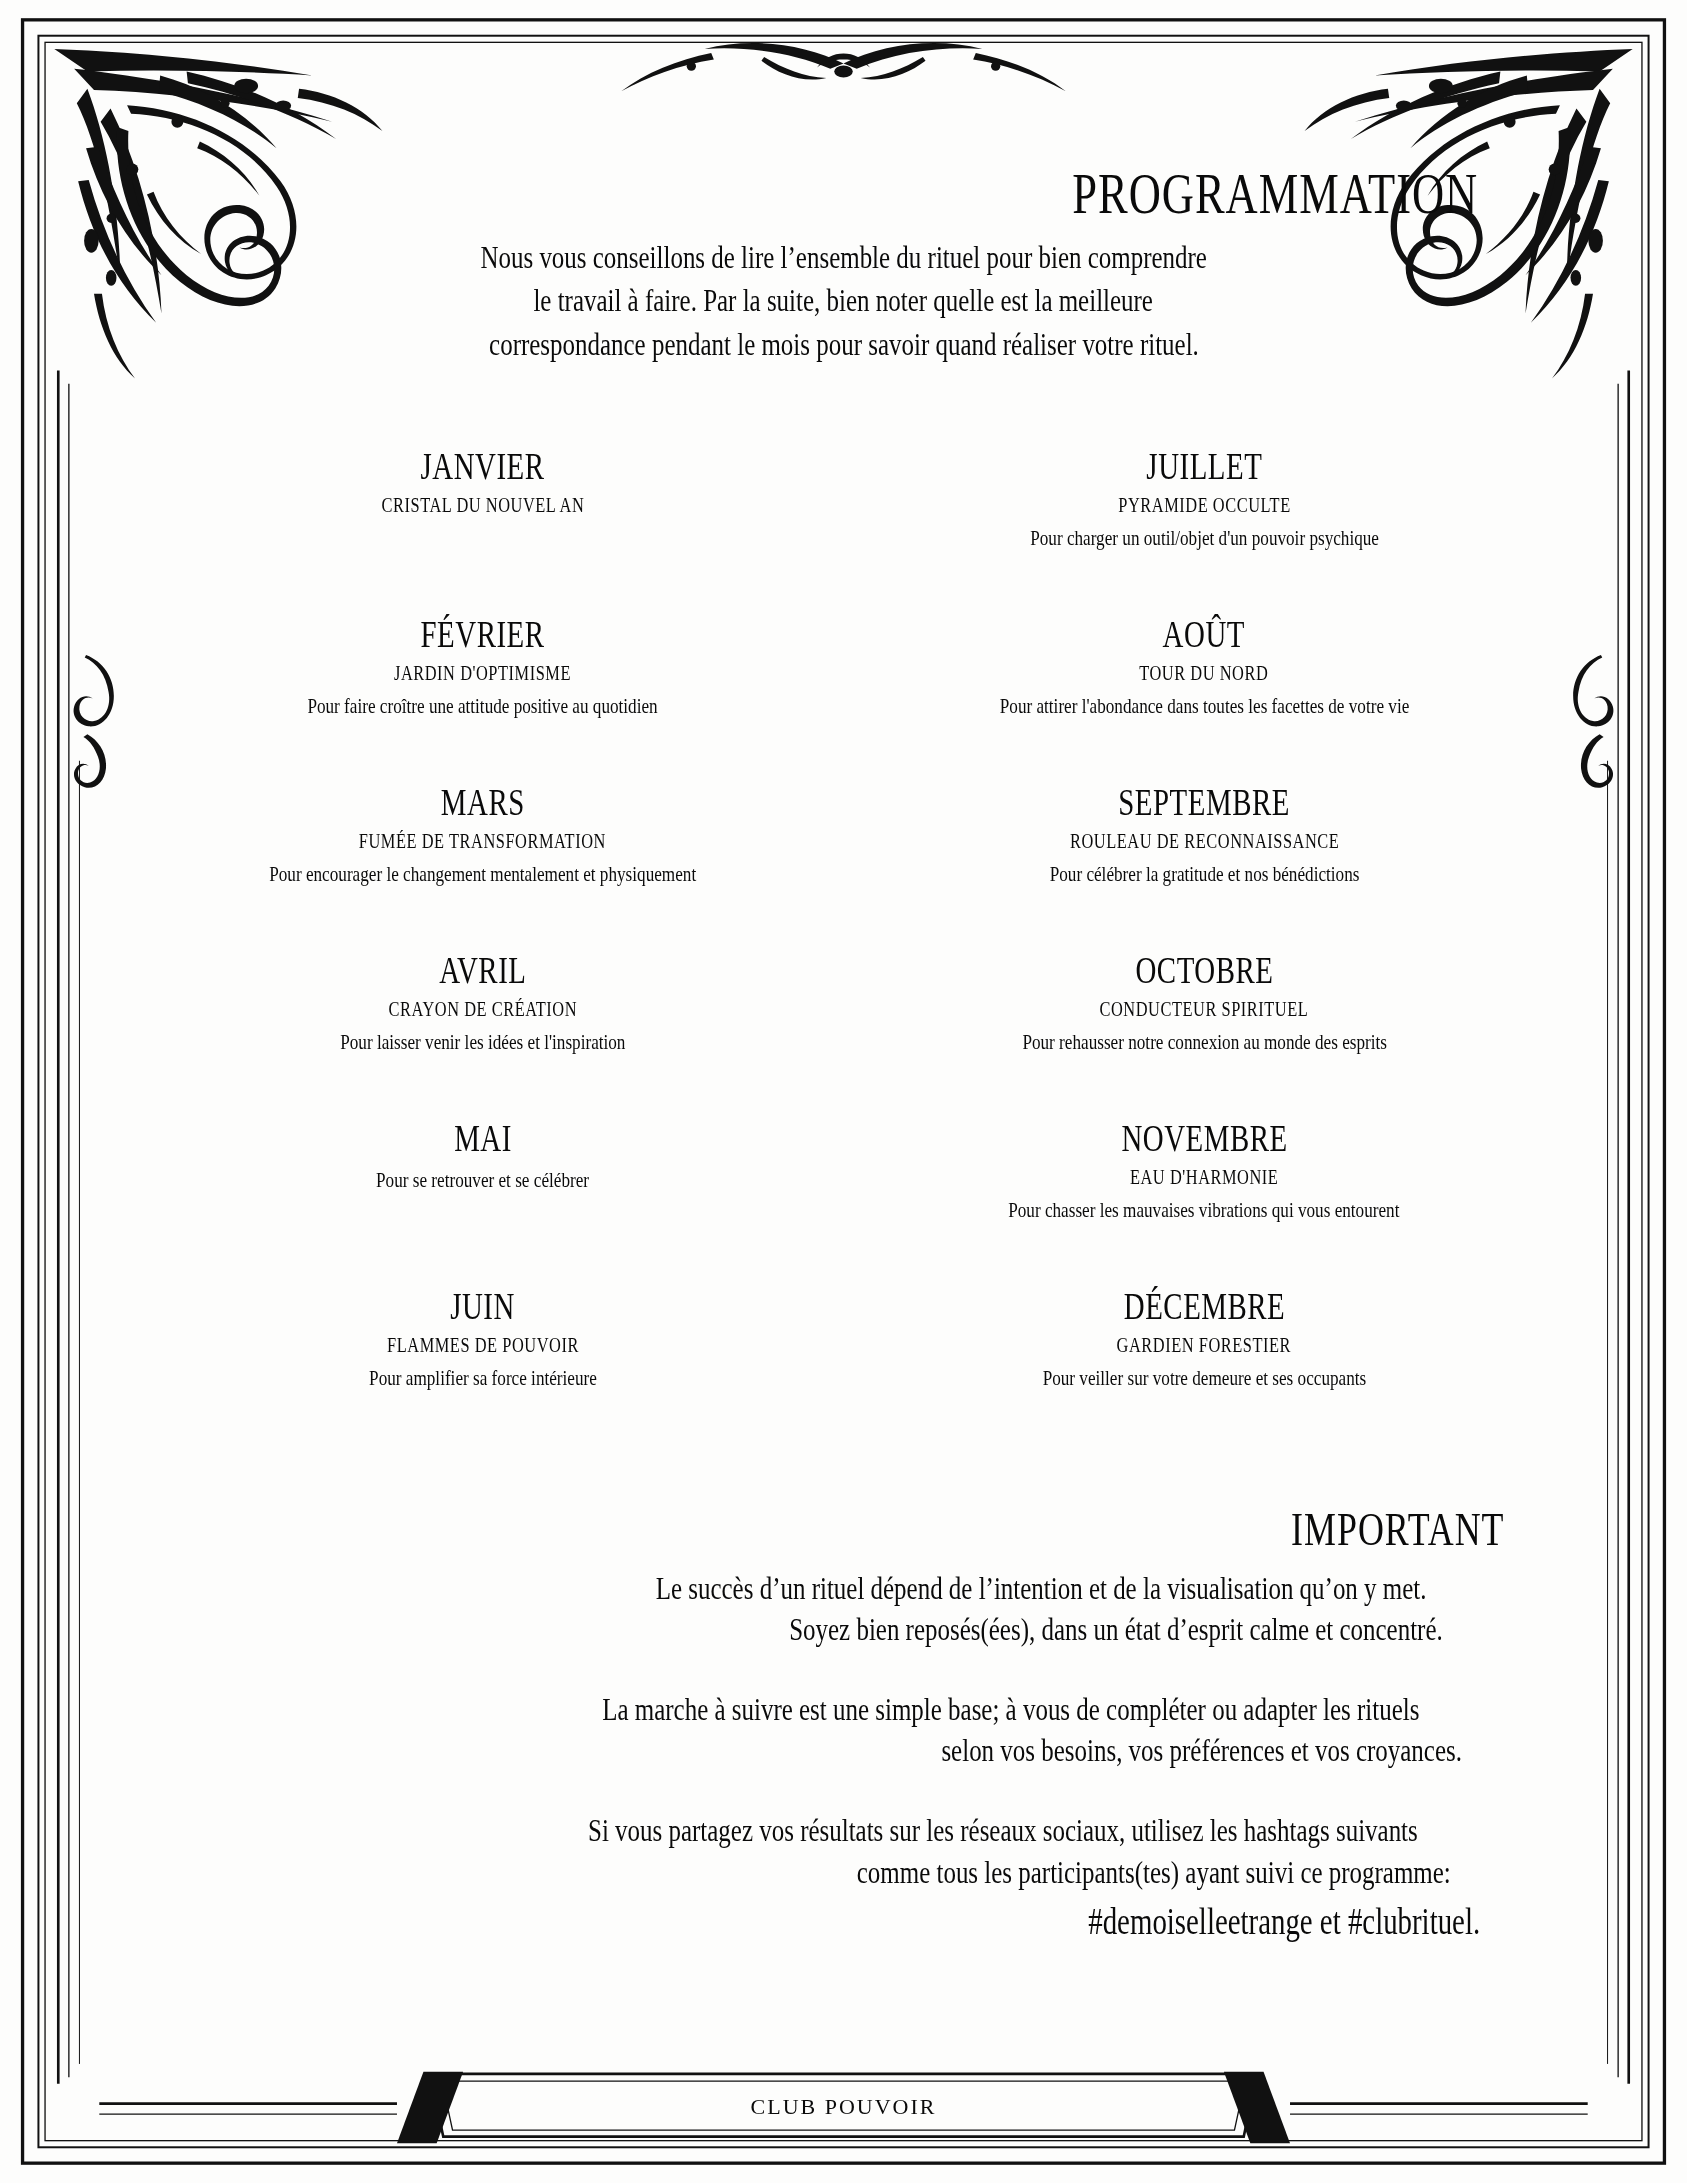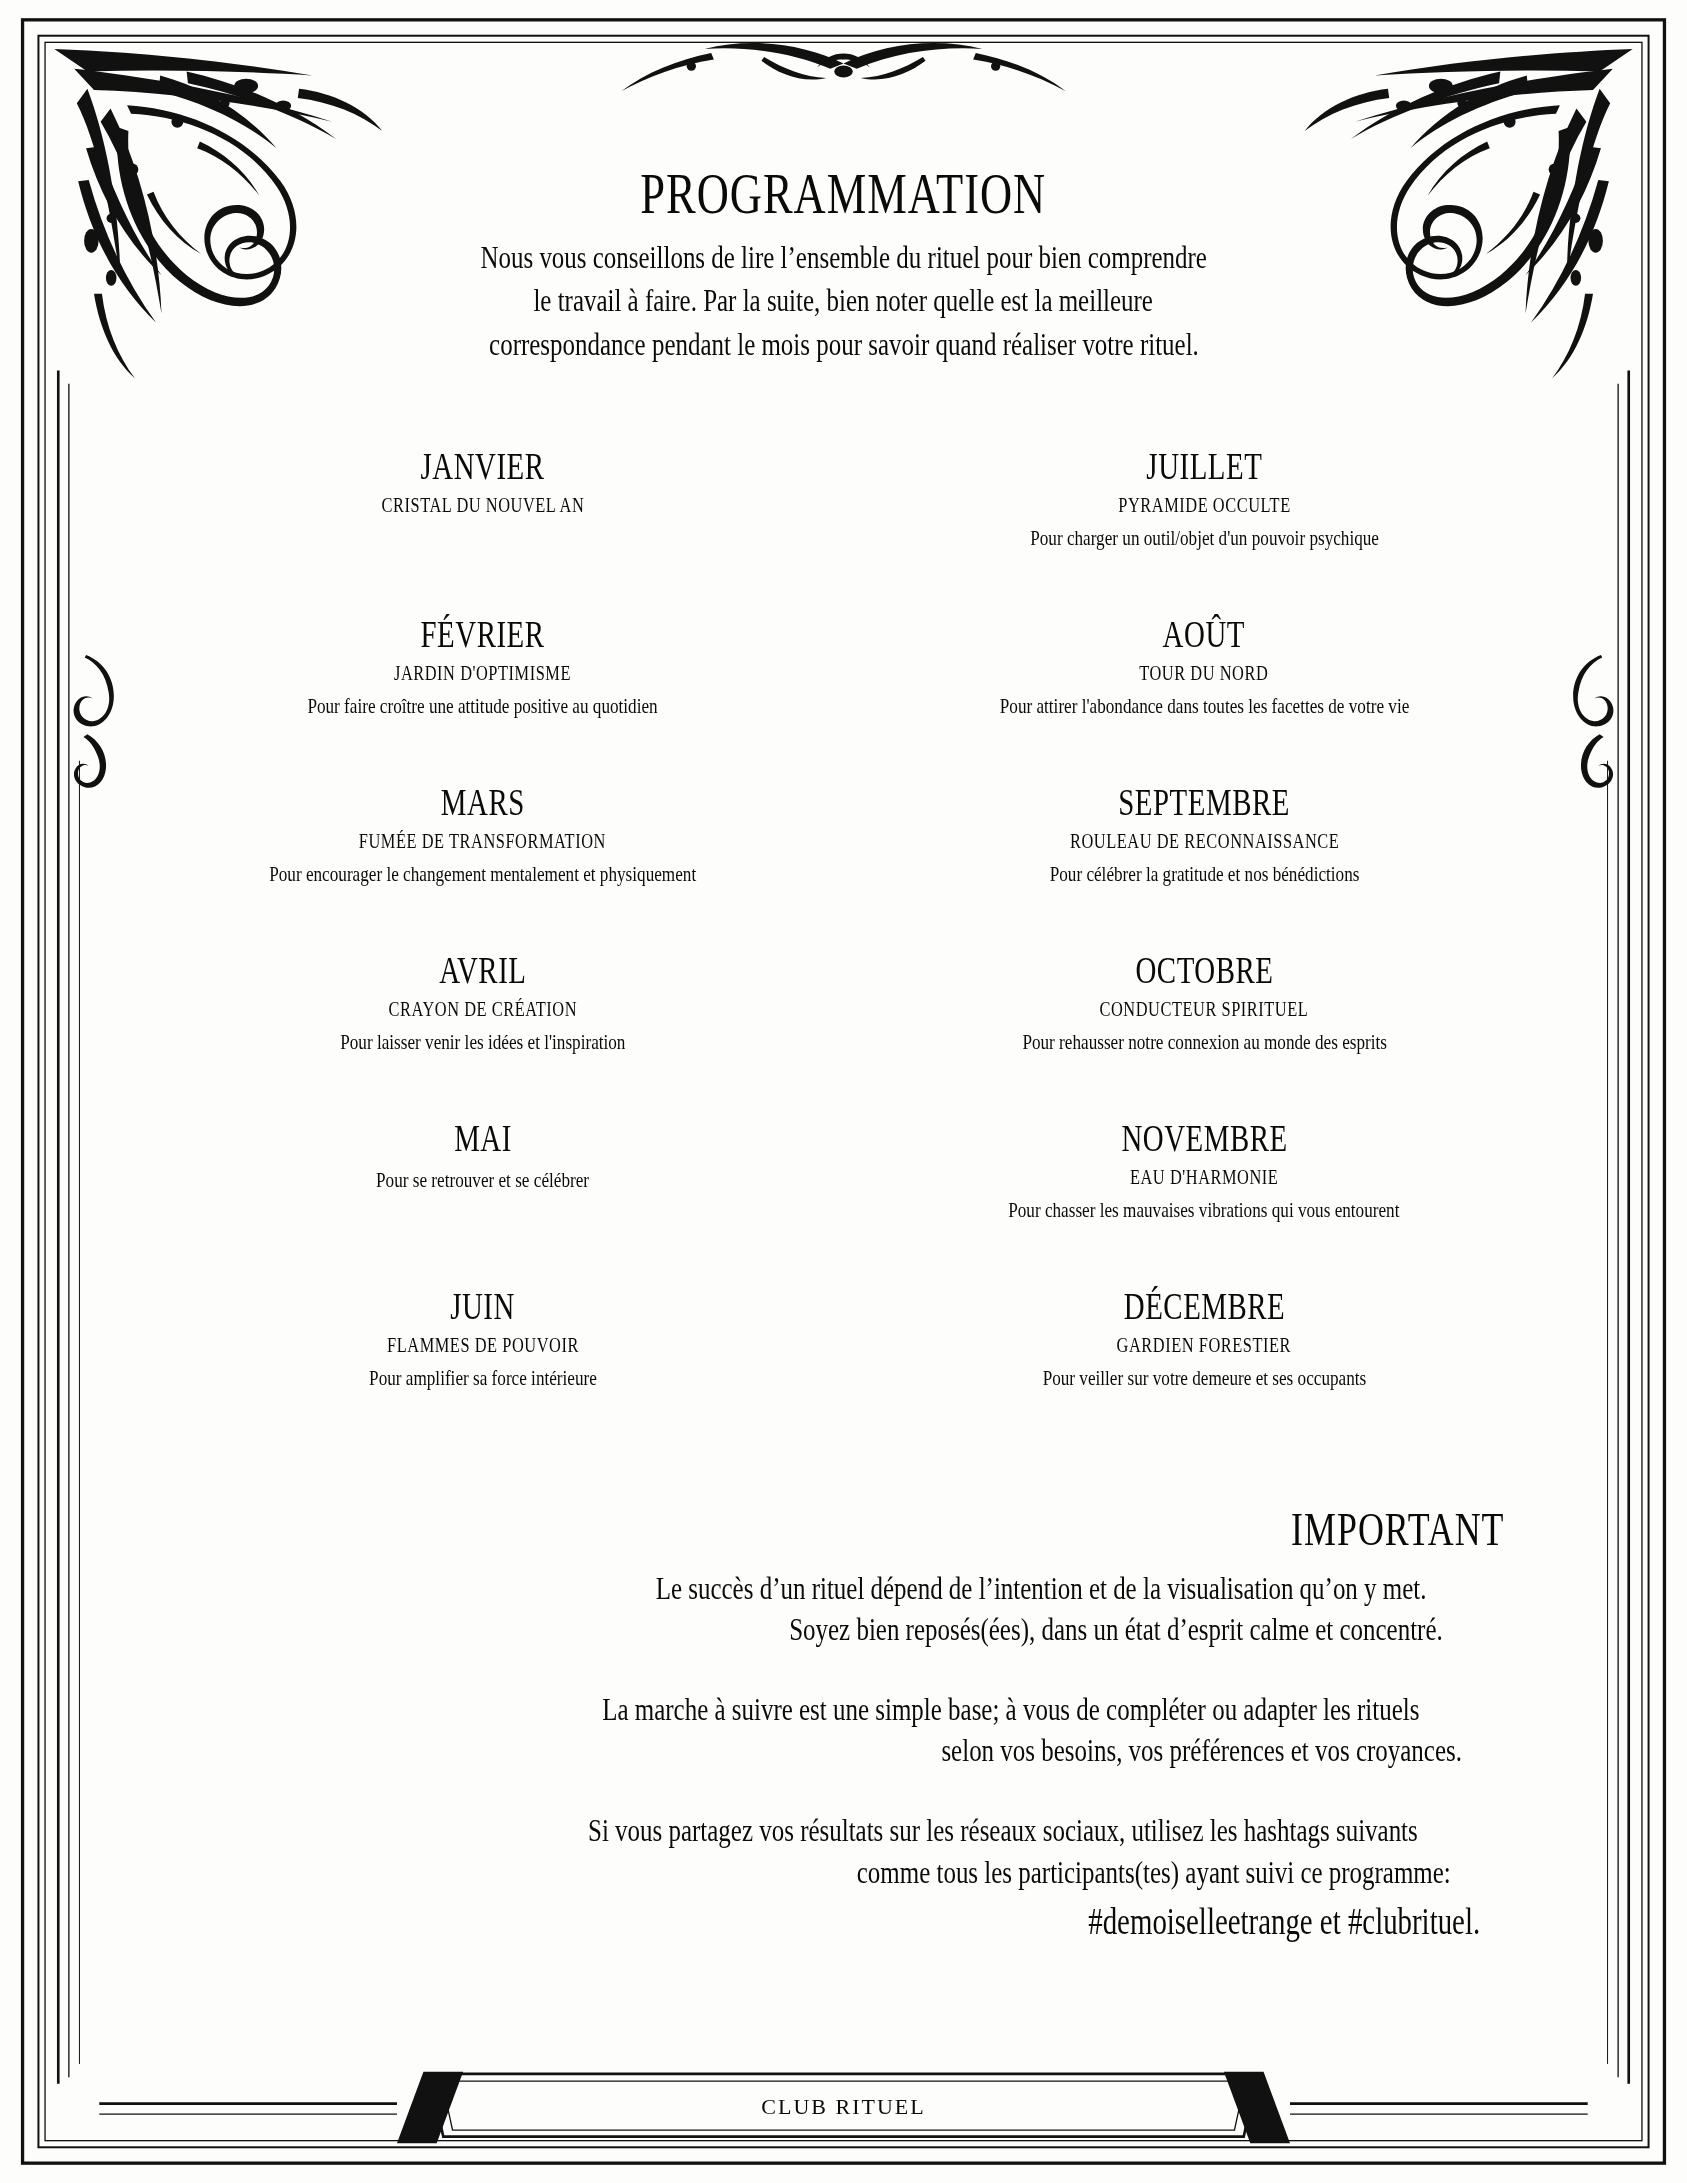--- a/index.html
+++ b/index.html
@@ -46,20 +46,21 @@
     transform-origin: center center;
     white-space: nowrap;
   }
 
   .doc-title {
     font-size: 57px;
     letter-spacing: 1.3px;
     line-height: 1.0;
     margin: 0 0 14.6px 0;
     font-weight: 400;
+    text-align: right;
   }
   .intro {
     font-size: 32px;
     line-height: 1.28;
     margin: 0 auto;
     width: 1125px;
     font-weight: 400;
   }
   .intro div { margin-bottom: 2.6px; }
 
@@ -345,17 +346,17 @@
       <div class="hashline">
         <span class="cond">
           <span>#demoiselleetrange</span><span> et </span><span>#clubrituel.</span>
         </span>
       </div>
     </div>
 
   </div>
 
   <div class="footer-plate">
-    <span class="footer-label">CLUB RITUEL</span>
+    <span class="footer-label">CLUB POUVOIR</span>
   </div>
 
 </div>
 
 
 </body></html>

